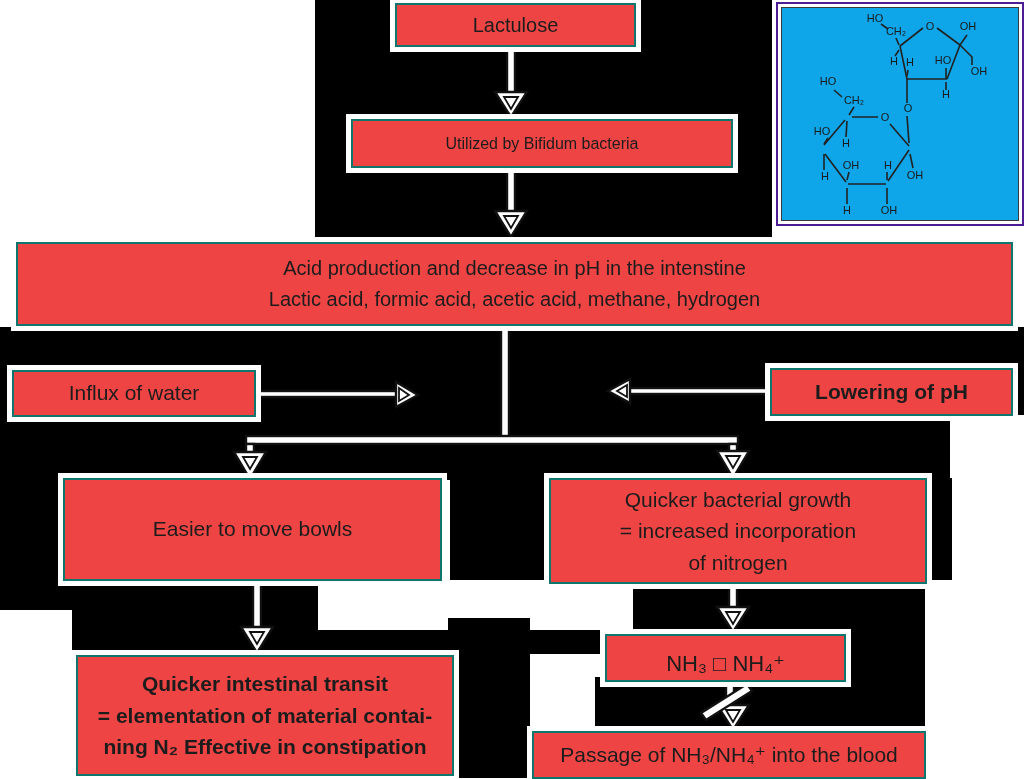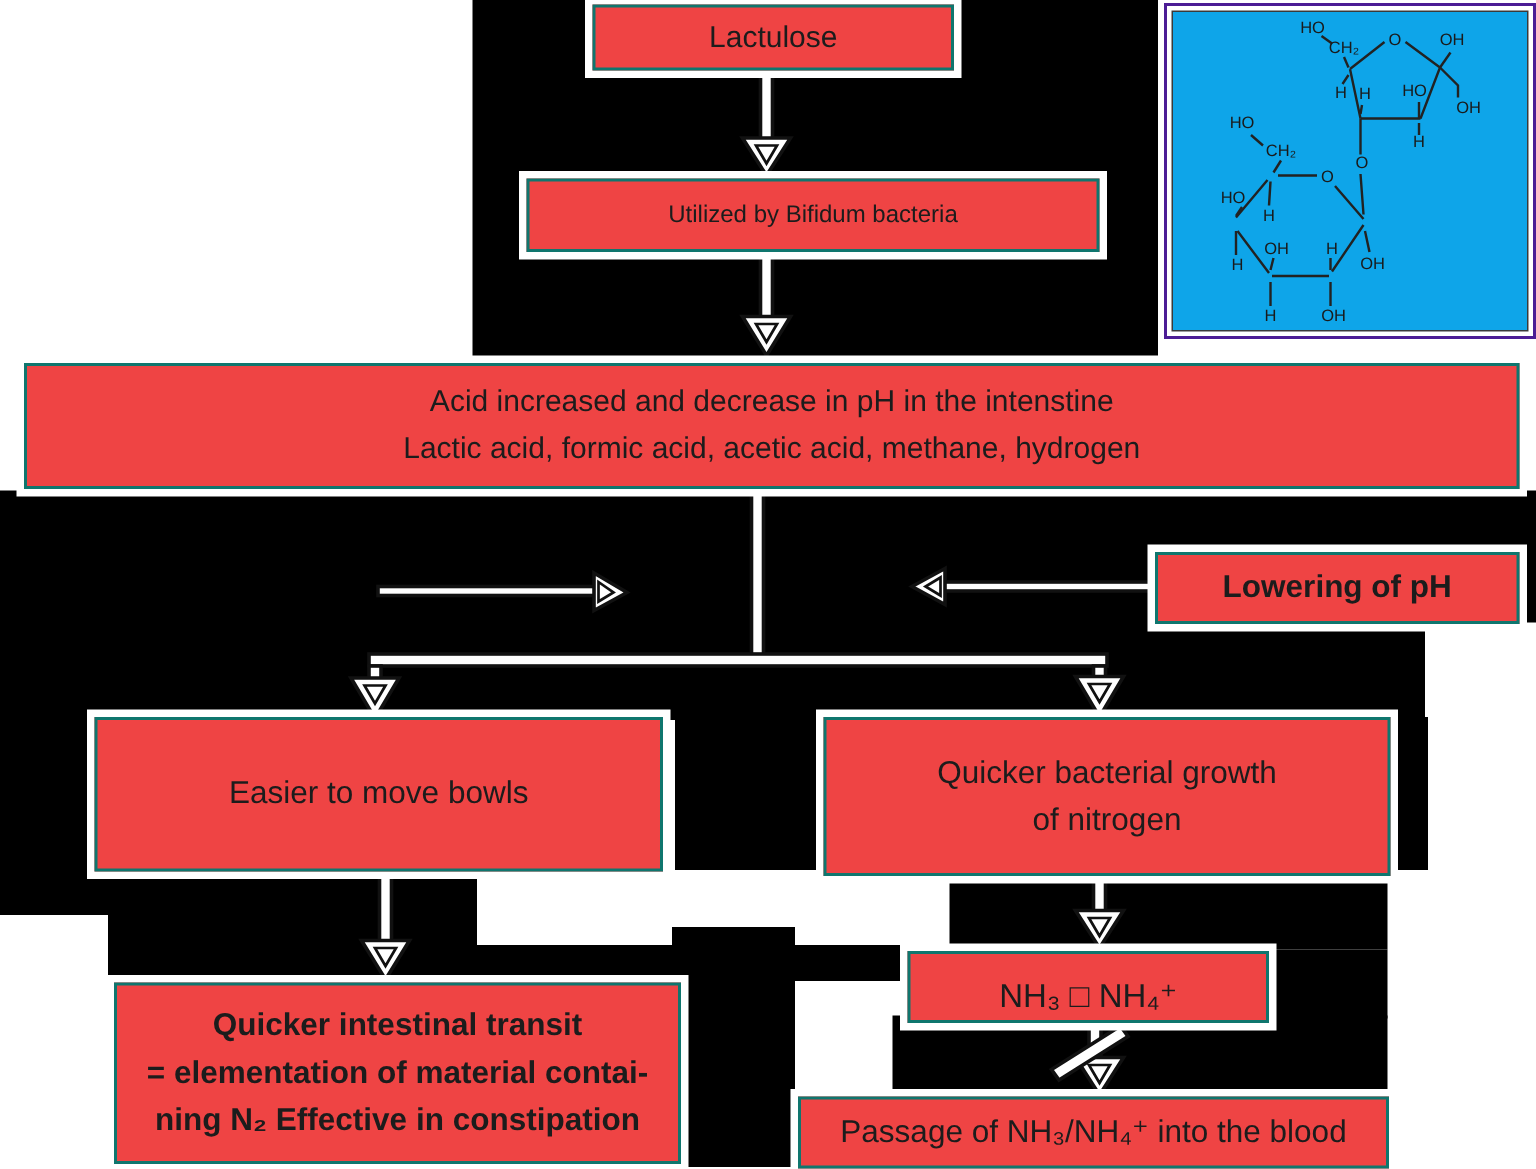--- a/index.html
+++ b/index.html
@@ -93,35 +93,39 @@
 
   <div class="node" id="n-lactulose">
     <span class="ln">Lactulose</span>
   </div>
 
   <div class="node" id="n-utilized">
     <span class="ln">Utilized by Bifidum bacteria</span>
   </div>
 
   <div class="node" id="n-acid">
-    <span class="ln">Acid increased and decrease in pH in the intenstine</span>
+    <span class="ln">Acid production and decrease in pH in the intenstine</span>
     <span class="ln">Lactic acid, formic acid, acetic acid, methane, hydrogen</span>
   </div>
 
+  <div class="node" id="n-influx">
+    <span class="ln">Influx of water</span>
+  </div>
 
   <div class="node" id="n-lowering">
     <span class="ln">Lowering of pH</span>
   </div>
 
   <div class="node" id="n-easier">
     <span class="ln">Easier to move bowls</span>
   </div>
 
   <div class="node" id="n-quicker">
     <span class="ln">Quicker bacterial growth</span>
+    <span class="ln">= increased incorporation</span>
     <span class="ln">of nitrogen</span>
   </div>
 
   <div class="node" id="n-transit">
     <span class="ln">Quicker intestinal transit</span>
     <span class="ln">= elementation of material contai-</span>
     <span class="ln">ning N₂ Effective in constipation</span>
   </div>
 
   <div class="node" id="n-ammonia">

